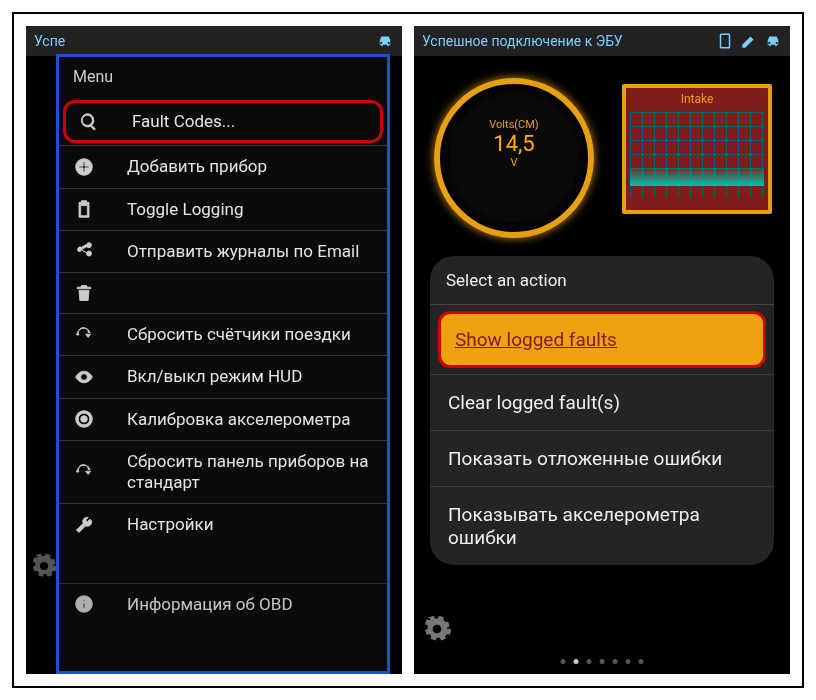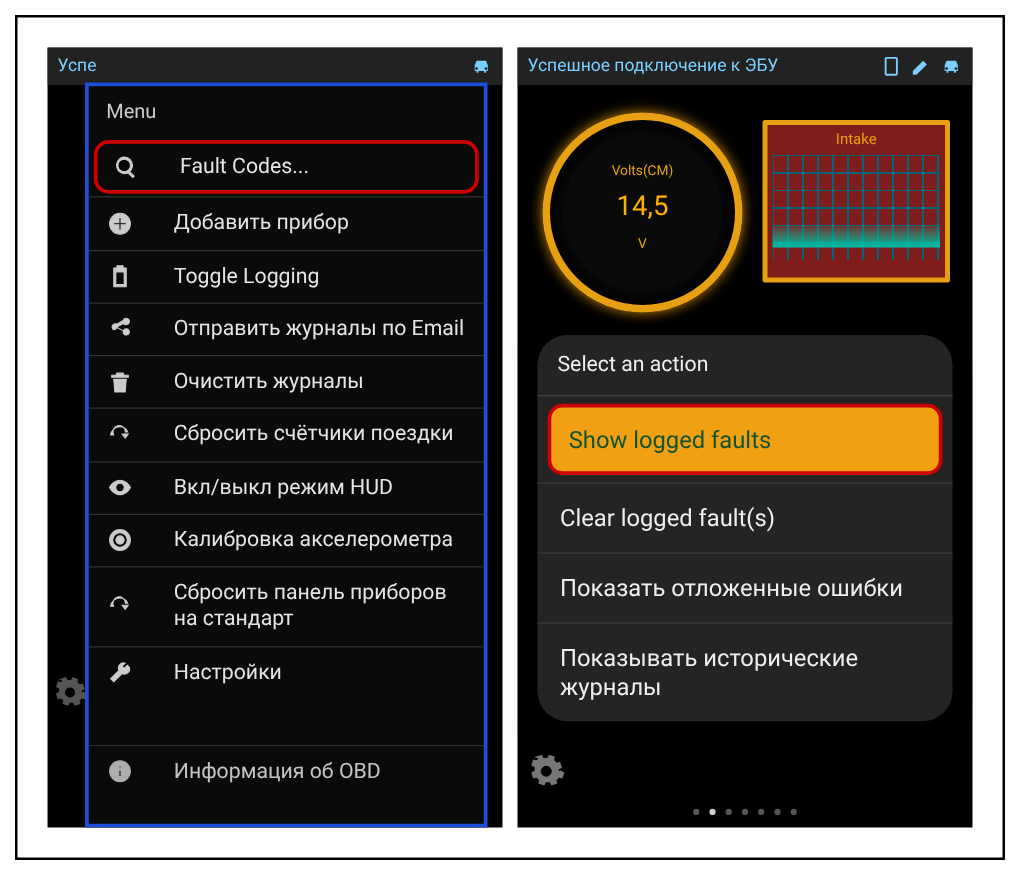--- a/index.html
+++ b/index.html
@@ -12,21 +12,21 @@
   }
   .frame {
     position: absolute;
     top: 12px;
     left: 12px;
     width: 792px;
     height: 676px;
     border: 2px solid #000;
     display: flex;
     gap: 12px;
-    padding: 24px;
+    padding: 12px;
     background: #fff;
   }
   .phone {
     flex: 1;
     background: #000;
     position: relative;
     overflow: hidden;
     color: #ddd;
   }
   
@@ -111,21 +111,20 @@
   }
   .gauge.left { left: 20px; }
   .gauge-face {
     position:absolute; inset:10px;
     border-radius:50%;
     background:#0a0a0a;
     display:flex; flex-direction:column; align-items:center; justify-content:flex-start;
     padding-top:24px;
     color:#e6a012;
     font-size:11px;
-    gap:10px;
   }
   .gauge-face .big{ font-size:22px; font-weight:normal; color:#ffb000; }
   .graph {
     position:absolute;
     top: 28px;
     right: 18px;
     width: 150px;
     height: 130px;
     border: 4px solid #e6a012;
     border-radius: 2px;
@@ -162,25 +161,26 @@
   .action-item {
     padding: 16px 18px;
     font-size: 19px;
     color: #eee;
     border-top: 1px solid #3a3a3a;
     cursor:pointer;
   }
   .action-item:first-of-type { border-top:none; }
   .action-item.highlight {
     background: #f0a010;
-    color: #14532d;
+    color: #7f1d1d;
     margin: 6px 8px;
     border: 3px solid #c00;
     border-radius: 12px;
     padding: 14px 14px;
+    text-decoration: underline;
   }
   .right-gear {
     position:absolute; left:8px; bottom:26px;
   }
   .right-gear svg{ width:30px; height:30px; stroke:#777;}
   .dots {
     position:absolute; bottom:10px; left:50%; transform:translateX(-50%);
     display:flex; gap:8px;
   }
   .dots span{ width:5px; height:5px; border-radius:50%; background:#555;}
@@ -241,21 +241,20 @@
               </svg>
             </span>
             <span>Отправить журналы по Email</span>
           </div>
           <div class="menu-item">
             <span class="icon">
               <svg viewBox="0 0 24 24" fill="#ccc">
                 <path d="M9 3h6l1 2h4v2H4V5h4l1-2zM6 9h12l-1 12H7L6 9z"></path>
               </svg>
             </span>
-            <span>Очистить журналы</span>
           </div>
           <div class="menu-item">
             <span class="icon">
               <svg viewBox="0 0 24 24" fill="#ccc">
                 <path d="M12 4a8 8 0 017.4 5h-2.2A6 6 0 106 12H3a9 9 0 019-8zm8 7l-3 4-3-4h6z"></path>
               </svg>
             </span>
             <span>Сбросить счётчики поездки</span>
           </div>
           <div class="menu-item">
@@ -330,21 +329,21 @@
         <div class="graph-title">Intake</div>
         <div class="graph-area"></div>
       </div>
 
       <div class="action-dialog">
         <div class="action-title">Select an action</div>
         <div id="action-list">
             <div class="action-item highlight">Show logged faults</div>
             <div class="action-item">Clear logged fault(s)</div>
             <div class="action-item">Показать отложенные ошибки</div>
-            <div class="action-item">Показывать исторические журналы</div>
+            <div class="action-item">Показывать акселерометра ошибки</div>
           </div>
       </div>
 
       <span class="right-gear">
         <svg viewBox="0 0 24 24" fill="#777">
             <path d="M12 8a4 4 0 100 8 4 4 0 000-8zm9 4l2 1-1 3-2-.5-2 2 .5 2-3 1-1-2h-3l-1 2-3-1 .5-2-2-2-2 .5-1-3 2-1v-3l-2-1 1-3 2 .5 2-2L6 3l3-1 1 2h3l1-2 3 1-.5 2 2 2 2-.5 1 3-2 1v3z"></path>
           </svg>
       </span>
 
       <div class="dots" id="dots">

